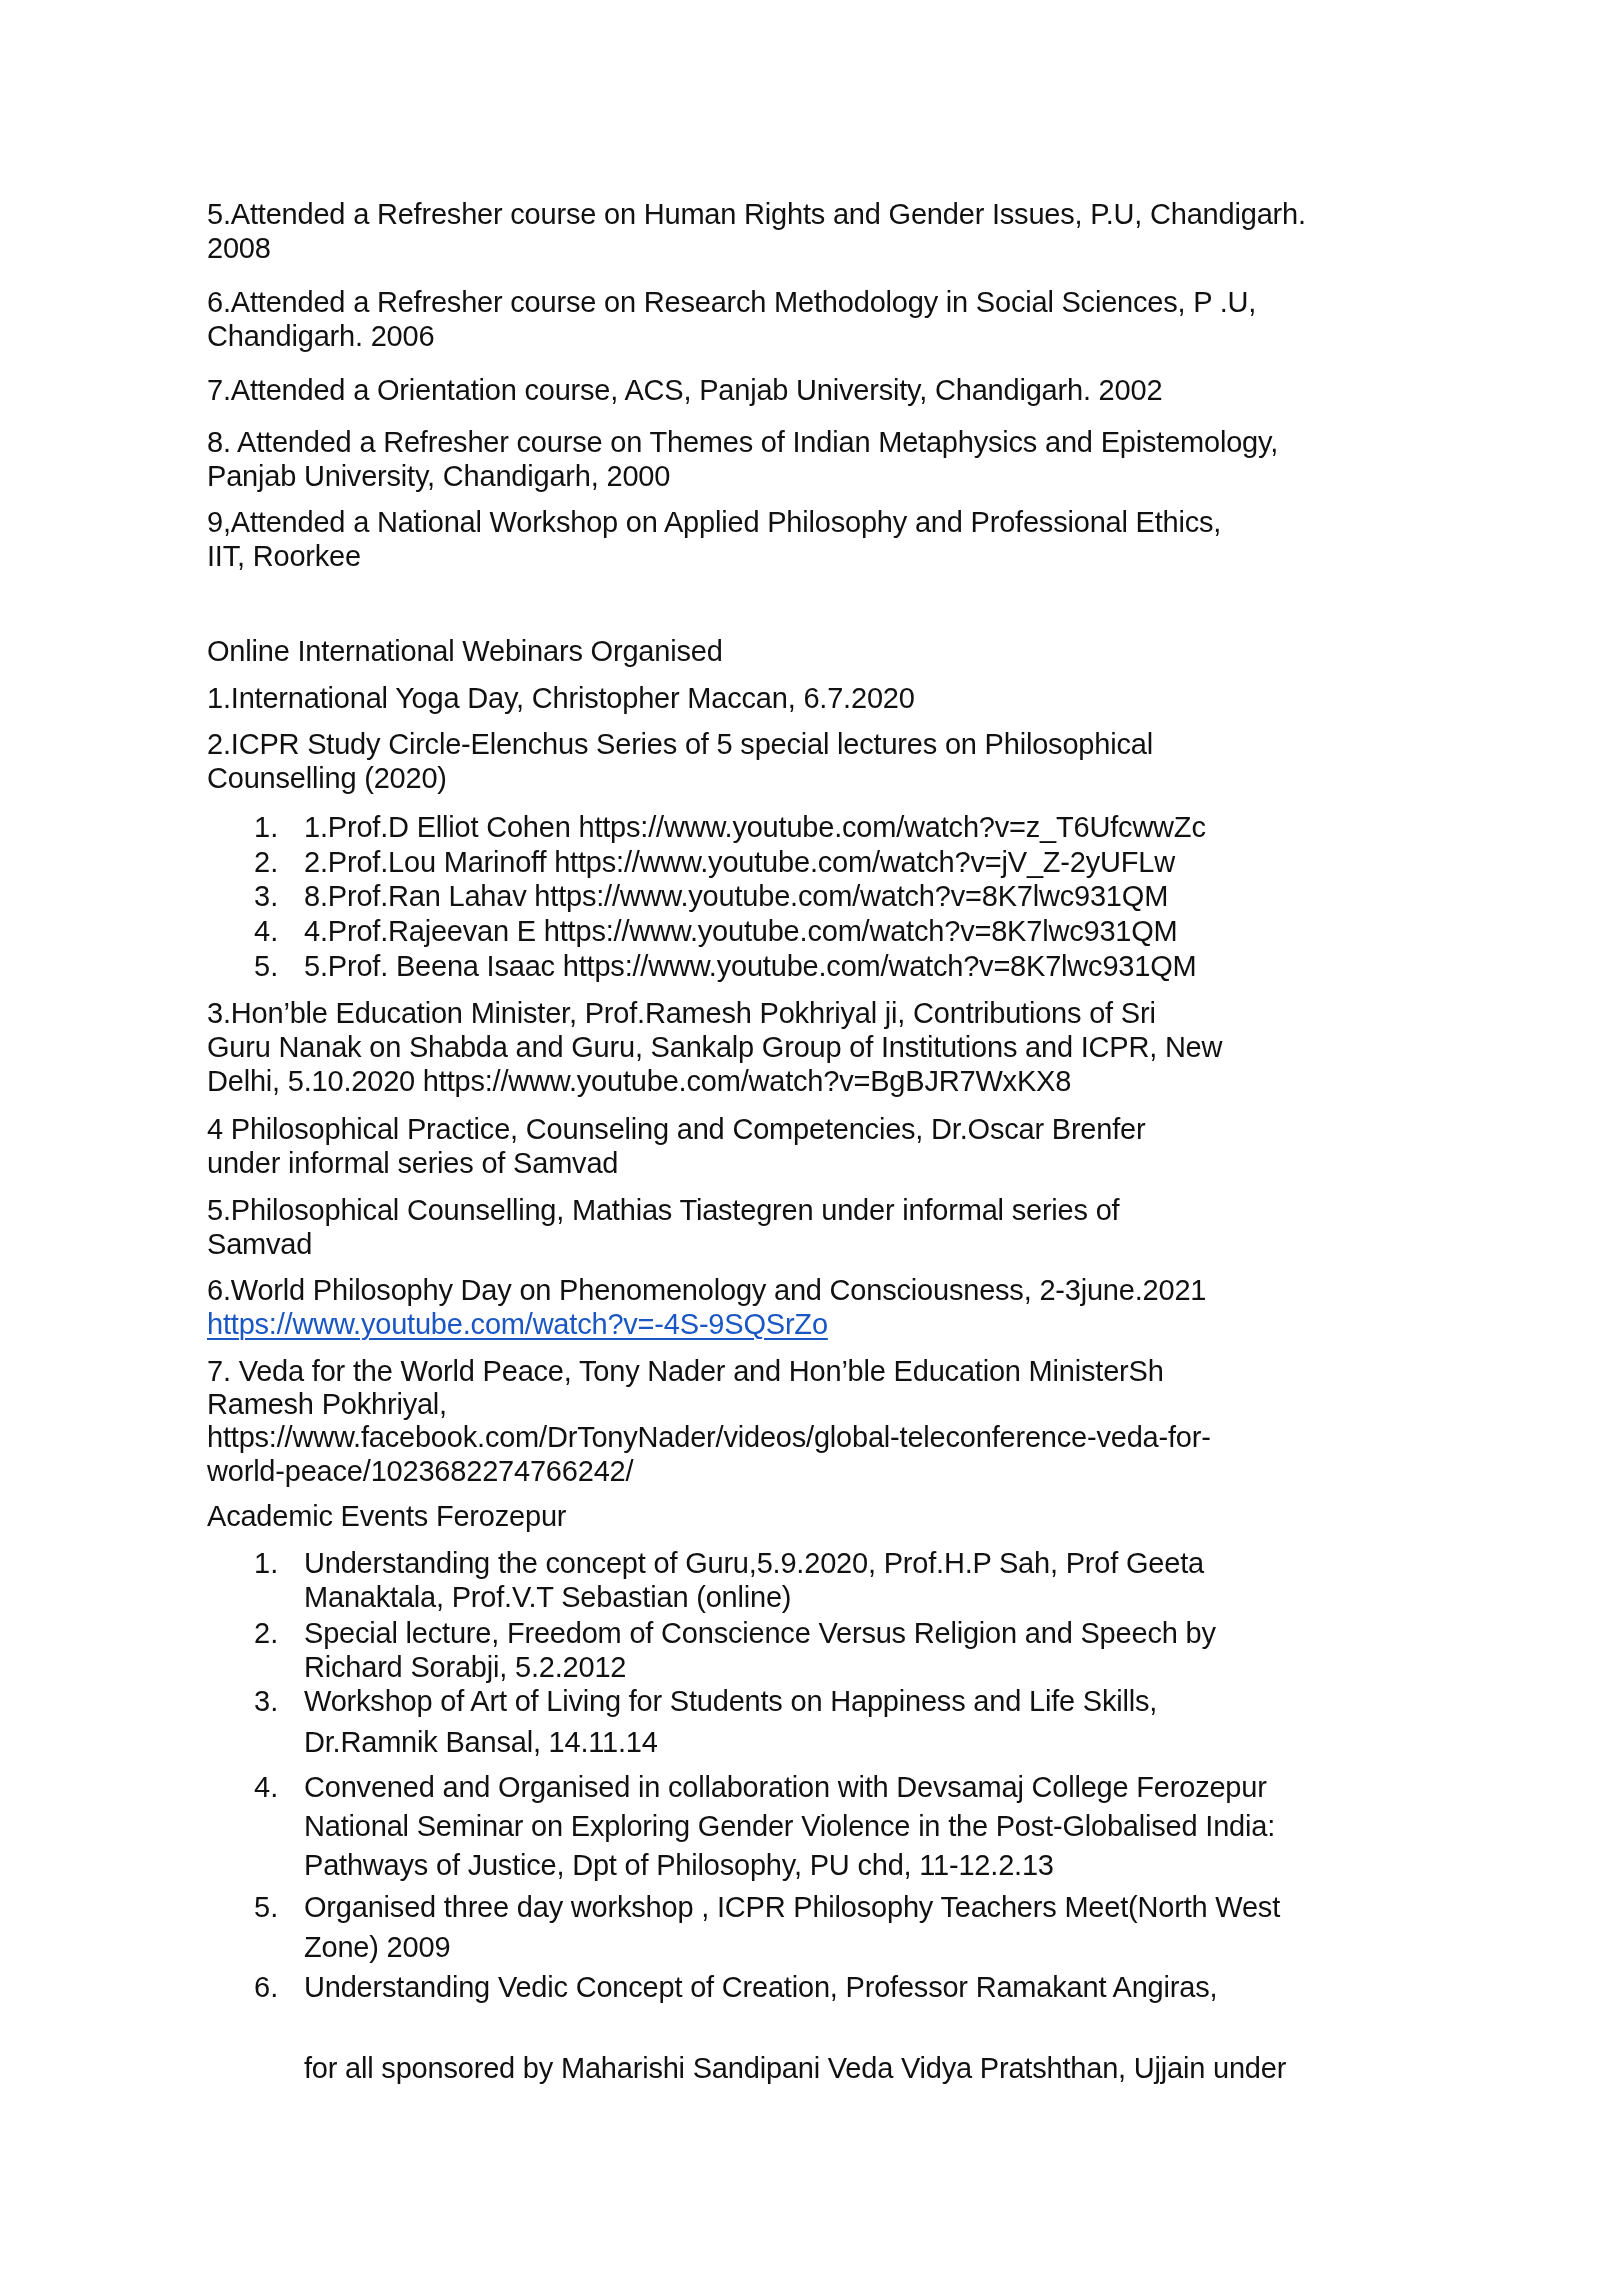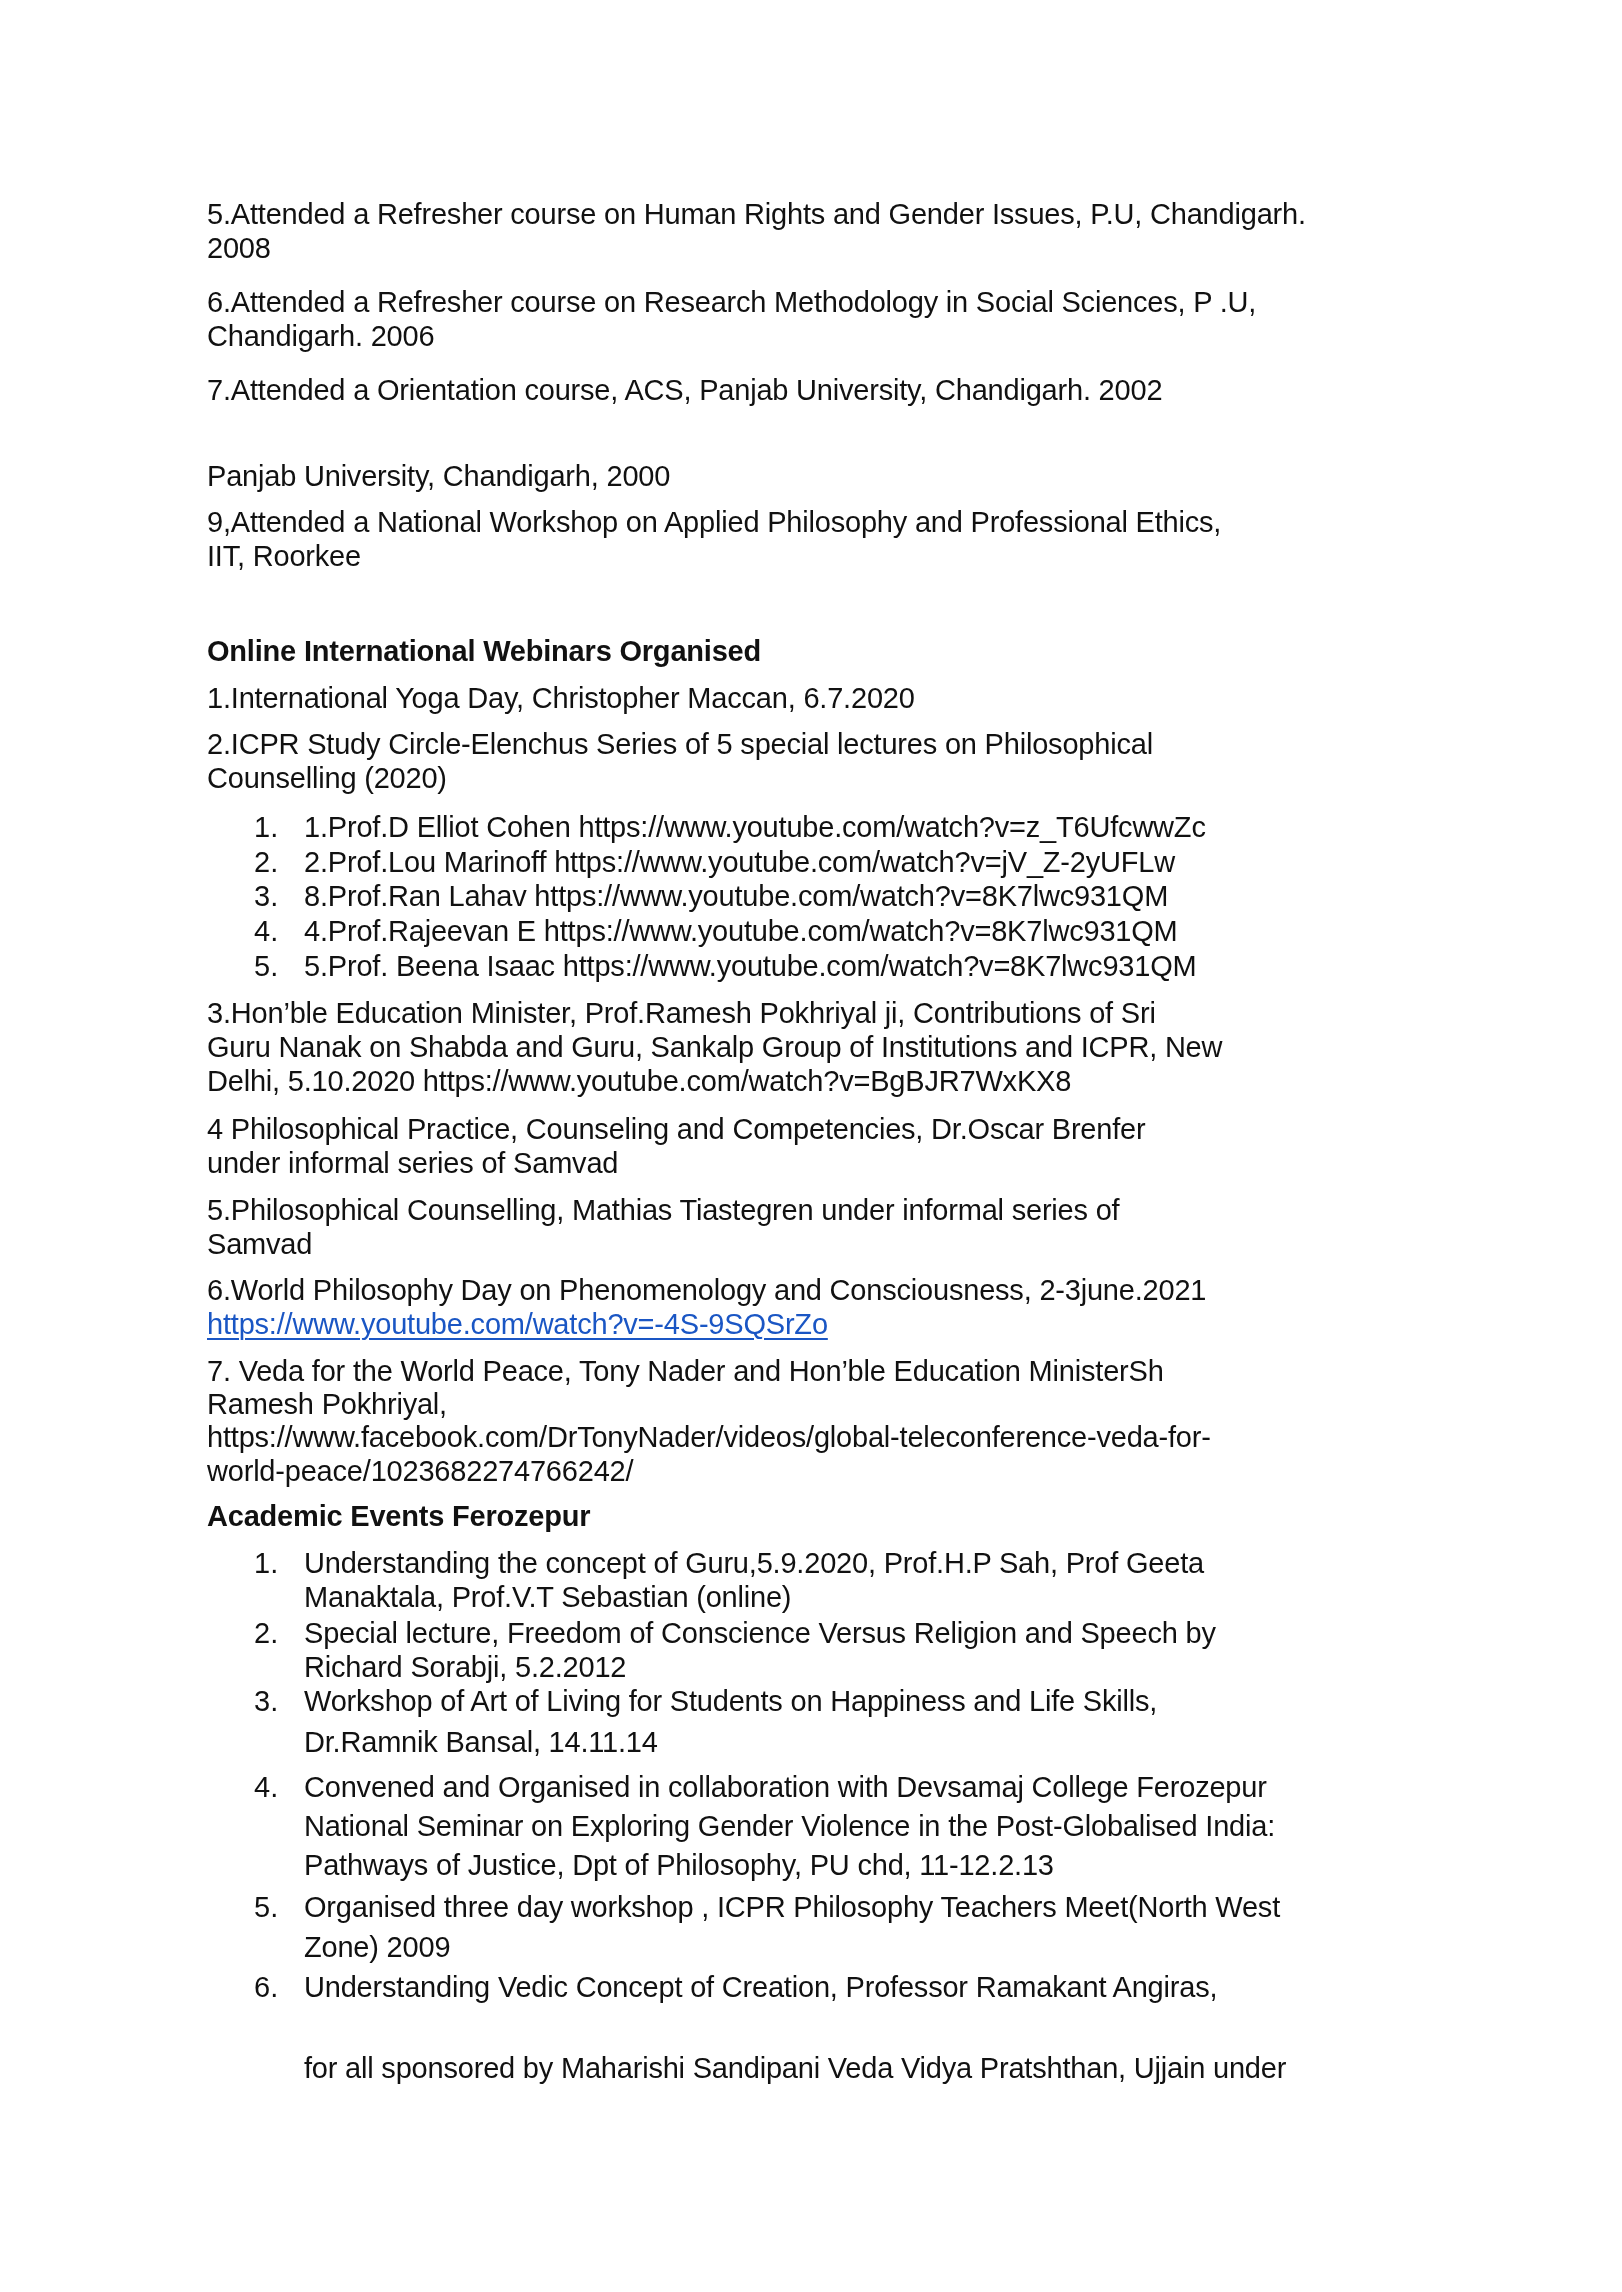--- a/index.html
+++ b/index.html
@@ -25,21 +25,21 @@
     }
     .line {
       position: absolute;
       left: 199px;
       font-size: 29px;
       line-height: 34px;
       white-space: nowrap;
       letter-spacing: -0.2px;
     }
     .heading {
-      font-weight: bold;
+      font-weight: normal;
     }
     .sub {
       left: 296px;
     }
     .num {
       position: absolute;
       left: 246px;
       font-size: 29px;
       line-height: 34px;
     }
@@ -57,20 +57,21 @@
 <div class="page">
 
   <div class="line" style="top:197px">5.Attended a Refresher course on Human Rights and Gender Issues, P.U, Chandigarh.</div>
   <div class="line" style="top:231px">2008</div>
 
   <div class="line" style="top:285px">6.Attended a Refresher course on Research Methodology in Social Sciences, P .U,</div>
   <div class="line" style="top:319px">Chandigarh. 2006</div>
 
   <div class="line" style="top:373px">7.Attended a Orientation course, ACS, Panjab University, Chandigarh. 2002</div>
 
+  <div class="line" style="top:425px">8. Attended a Refresher course on Themes of Indian Metaphysics and Epistemology,</div>
   <div class="line" style="top:459px">Panjab University, Chandigarh, 2000</div>
 
   <div class="line" style="top:505px">9,Attended a National Workshop on Applied Philosophy and Professional Ethics,</div>
   <div class="line" style="top:539px">IIT, Roorkee</div>
 
   <div class="line heading" style="top:634px">Online International Webinars Organised</div>
 
   <div class="line" style="top:681px">1.International Yoga Day, Christopher Maccan, 6.7.2020</div>
 
   <div class="line" style="top:727px">2.ICPR Study Circle-Elenchus Series of 5 special lectures on Philosophical</div>

